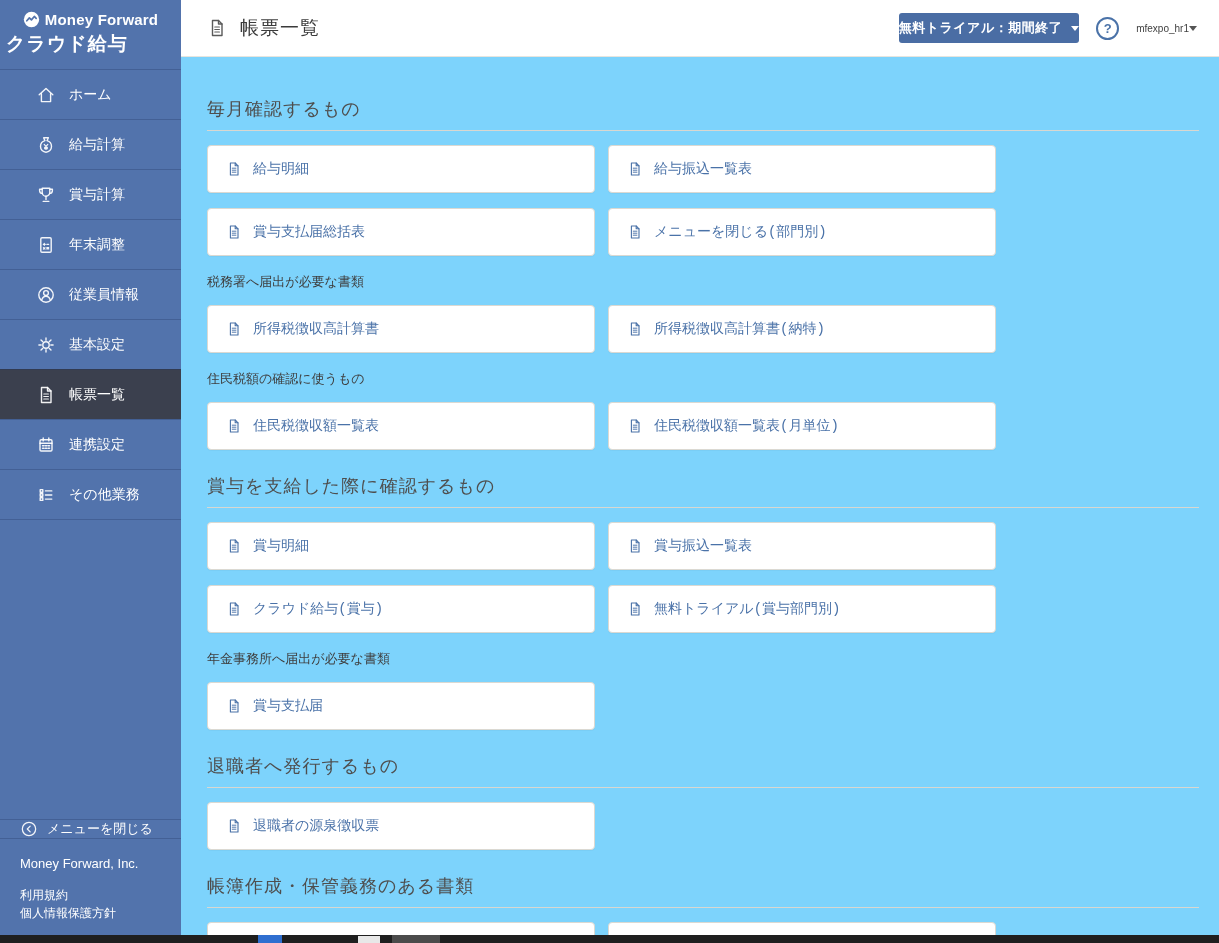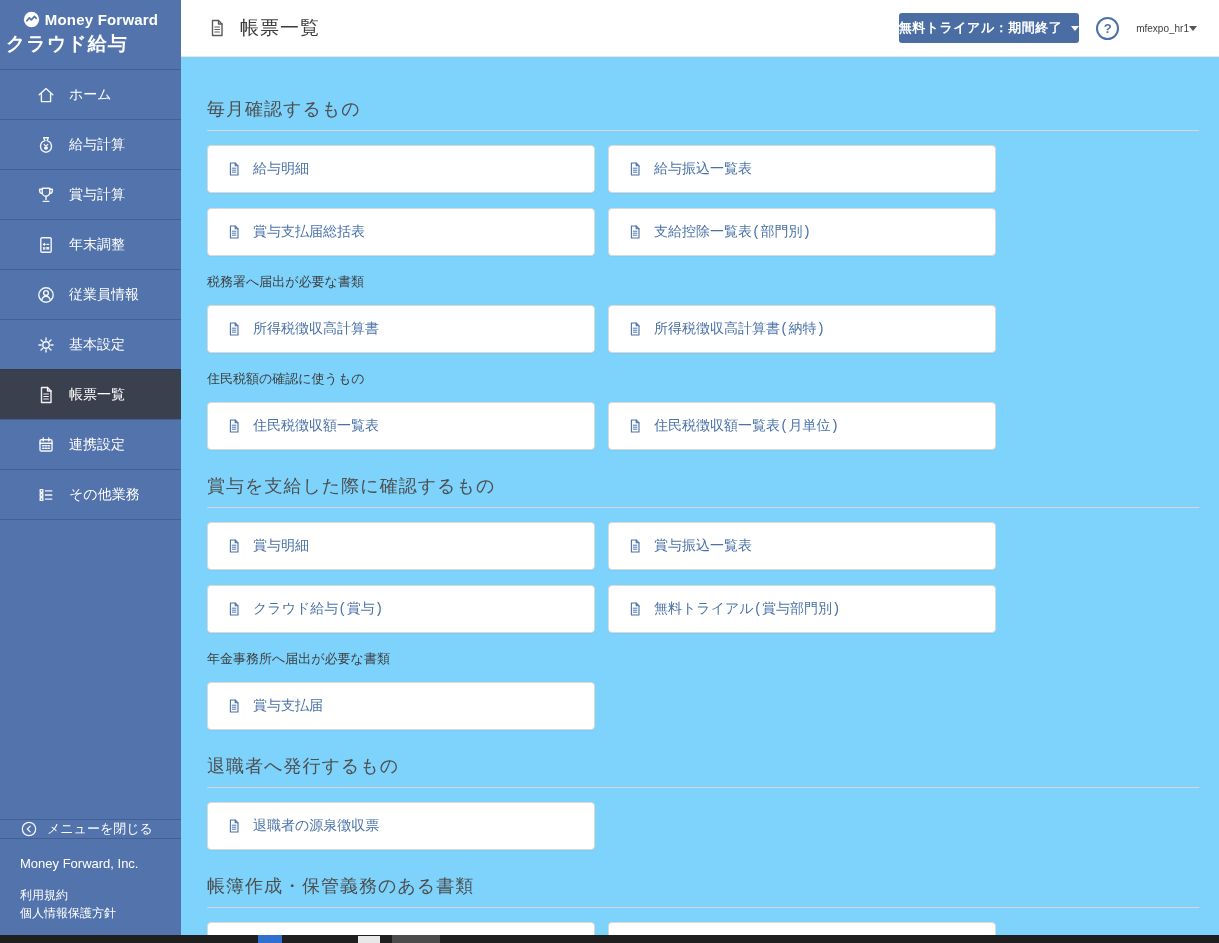--- a/index.html
+++ b/index.html
@@ -259,21 +259,21 @@
                 <path d="M7.8 9h4.6M7.8 11.5h4.6M7.8 14h4.6" stroke-width="1.2"></path>
               </svg>
               <span class="card-label">賞与支払届総括表</span>
             </div>
             <div class="report-card">
               <svg width="16" height="16" viewBox="0 0 20 20">
                 <path d="M5.5 2.5h6l3.5 3.5v11.5h-9.5z"></path>
                 <path d="M11.5 2.5V6H15"></path>
                 <path d="M7.8 9h4.6M7.8 11.5h4.6M7.8 14h4.6" stroke-width="1.2"></path>
               </svg>
-              <span class="card-label">支給控除一覧表(部門別)</span>
+              <span class="card-label">メニューを閉じる(部門別)</span>
             </div>
           </div>
           <div class="group-label">税務署へ届出が必要な書類</div>
           <div class="card-grid">
             <div class="report-card">
               <svg width="16" height="16" viewBox="0 0 20 20">
                 <path d="M5.5 2.5h6l3.5 3.5v11.5h-9.5z"></path>
                 <path d="M11.5 2.5V6H15"></path>
                 <path d="M7.8 9h4.6M7.8 11.5h4.6M7.8 14h4.6" stroke-width="1.2"></path>
               </svg>

